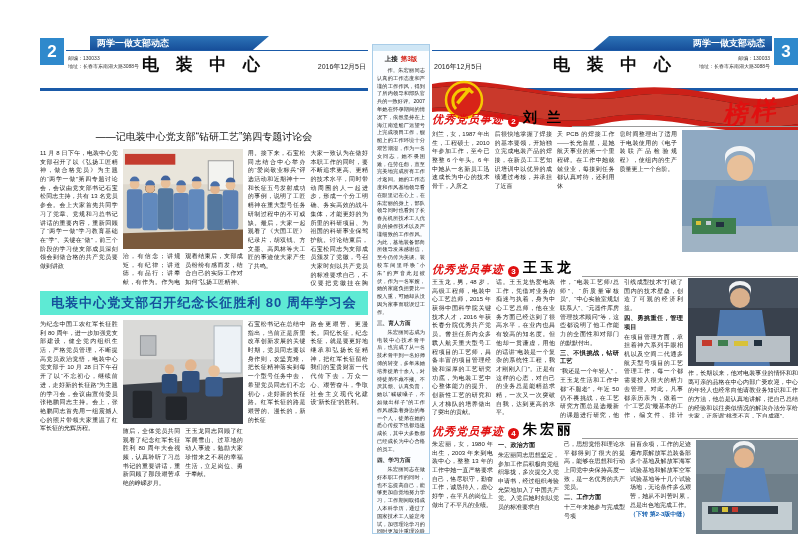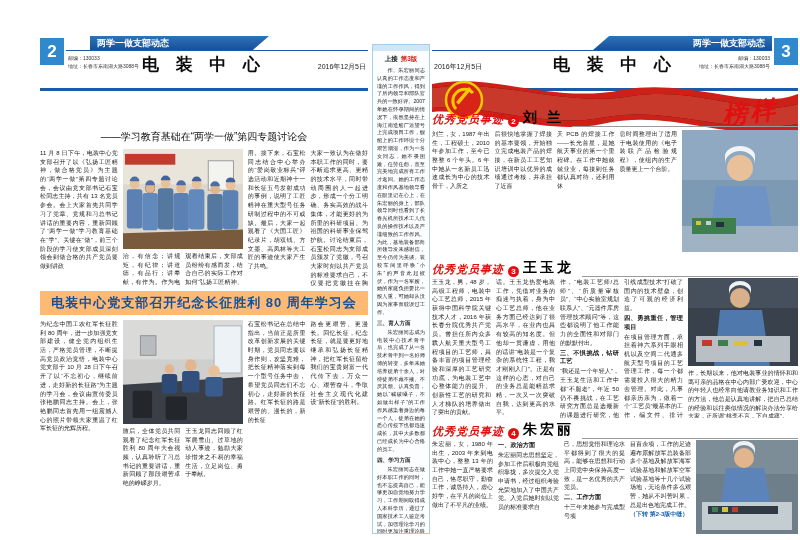--- a/index.html
+++ b/index.html
@@ -32,21 +32,21 @@
   .subhead{position:absolute;top:94px;left:0;right:0;text-align:center;font-size:10px;color:#111;}
   .artgrid{position:absolute;left:0;right:0;display:grid;gap:3px 5px;
         grid-template-columns:1.35fr 1fr 1fr 1fr 1fr;}
   #art1{top:113px;height:138px;grid-template-rows:100px 1fr;}
   #art2{top:284px;height:214px;grid-template-rows:104px 1fr;}
   .tcol{font-size:6px;line-height:1.45;text-align:justify;overflow:hidden;color:#1c1c1c;word-break:break-all;}
   .tcol p{margin:0;text-indent:2em;}
   .tcol p.noind{text-indent:0;}
   .gc0{grid-area:1/1/3/2;} .gph{grid-area:1/2/2/4;} .gc1{grid-area:2/2/3/3;}
   .gc2{grid-area:2/3/3/4;} .gc3{grid-area:1/4/3/5;} .gc4{grid-area:1/5/3/6;}
-  .art2title{position:absolute;top:255px;left:0;right:0;height:24px;background:#fdba74;
+  .art2title{position:absolute;top:255px;left:0;right:0;height:24px;background:#5eead4;
         color:#15509c;font-weight:bold;font-size:13px;text-align:center;line-height:24px;letter-spacing:1px;}
   .photo{background:#dfe5ea;overflow:hidden;position:relative;}
   .photo svg{display:block;width:100%;height:100%;}
   
   #gutter{position:absolute;left:372px;top:44px;width:58px;height:490px;background:#fbfdff;
         border:1px solid #a9cde8;box-sizing:border-box;overflow:hidden;}
   .gut-band{height:6px;background:#cfe6f5;}
   .gut-head{text-align:center;font-size:6.5px;font-weight:bold;margin:4px 0 3px;}
   .gut-head .pg{color:#d42318;margin-left:3px;}
   .gut-body{padding:0 4px;font-size:5.2px;line-height:1.5;text-align:justify;word-break:break-all;color:#222;}
@@ -82,21 +82,21 @@
     <div class="thinline l"></div>
     <div class="addr l">
       <div>邮编：130033</div>
       <div>地址：长春市东南湖大路3088号</div>
     </div>
     <div class="masthead">电 装 中 心</div>
     <div class="date l">2016年12月5日</div>
     <div class="mainrule"></div>
   </div>
 
-  <div class="subhead">——学习教育基础在“两学一做”第四专题讨论会</div>
+  <div class="subhead">——记电装中心党支部“钻研工艺”第四专题讨论会</div>
 
   <div class="artgrid" id="art1">
     <div class="tcol gc0">
         <p class="noind">11 月 8 日下午，电装中心党支部召开了以《弘扬工匠精神，做合格党员》为主题的“两学一做”第四专题讨论会，会议由党支部书记石宝松同志主持，共有 13 名党员参会。会上大家首先共同学习了党章、党规和习总书记讲话的重要内容，重新回顾了“两学一做”学习教育基础在“学”、关键在“做”，前三个阶段的学习使支部成员深刻领会到做合格的共产党员要做到讲政</p>
       </div>
     <div class="photo gph">
       <svg viewBox="0 0 124 102" preserveAspectRatio="none">
         <rect width="124" height="102" fill="#ddd8cd"></rect>
           <rect width="124" height="36" fill="#e9e5db"></rect>
         <rect x="2" y="5" width="52" height="11" fill="#c43b2e"></rect>

